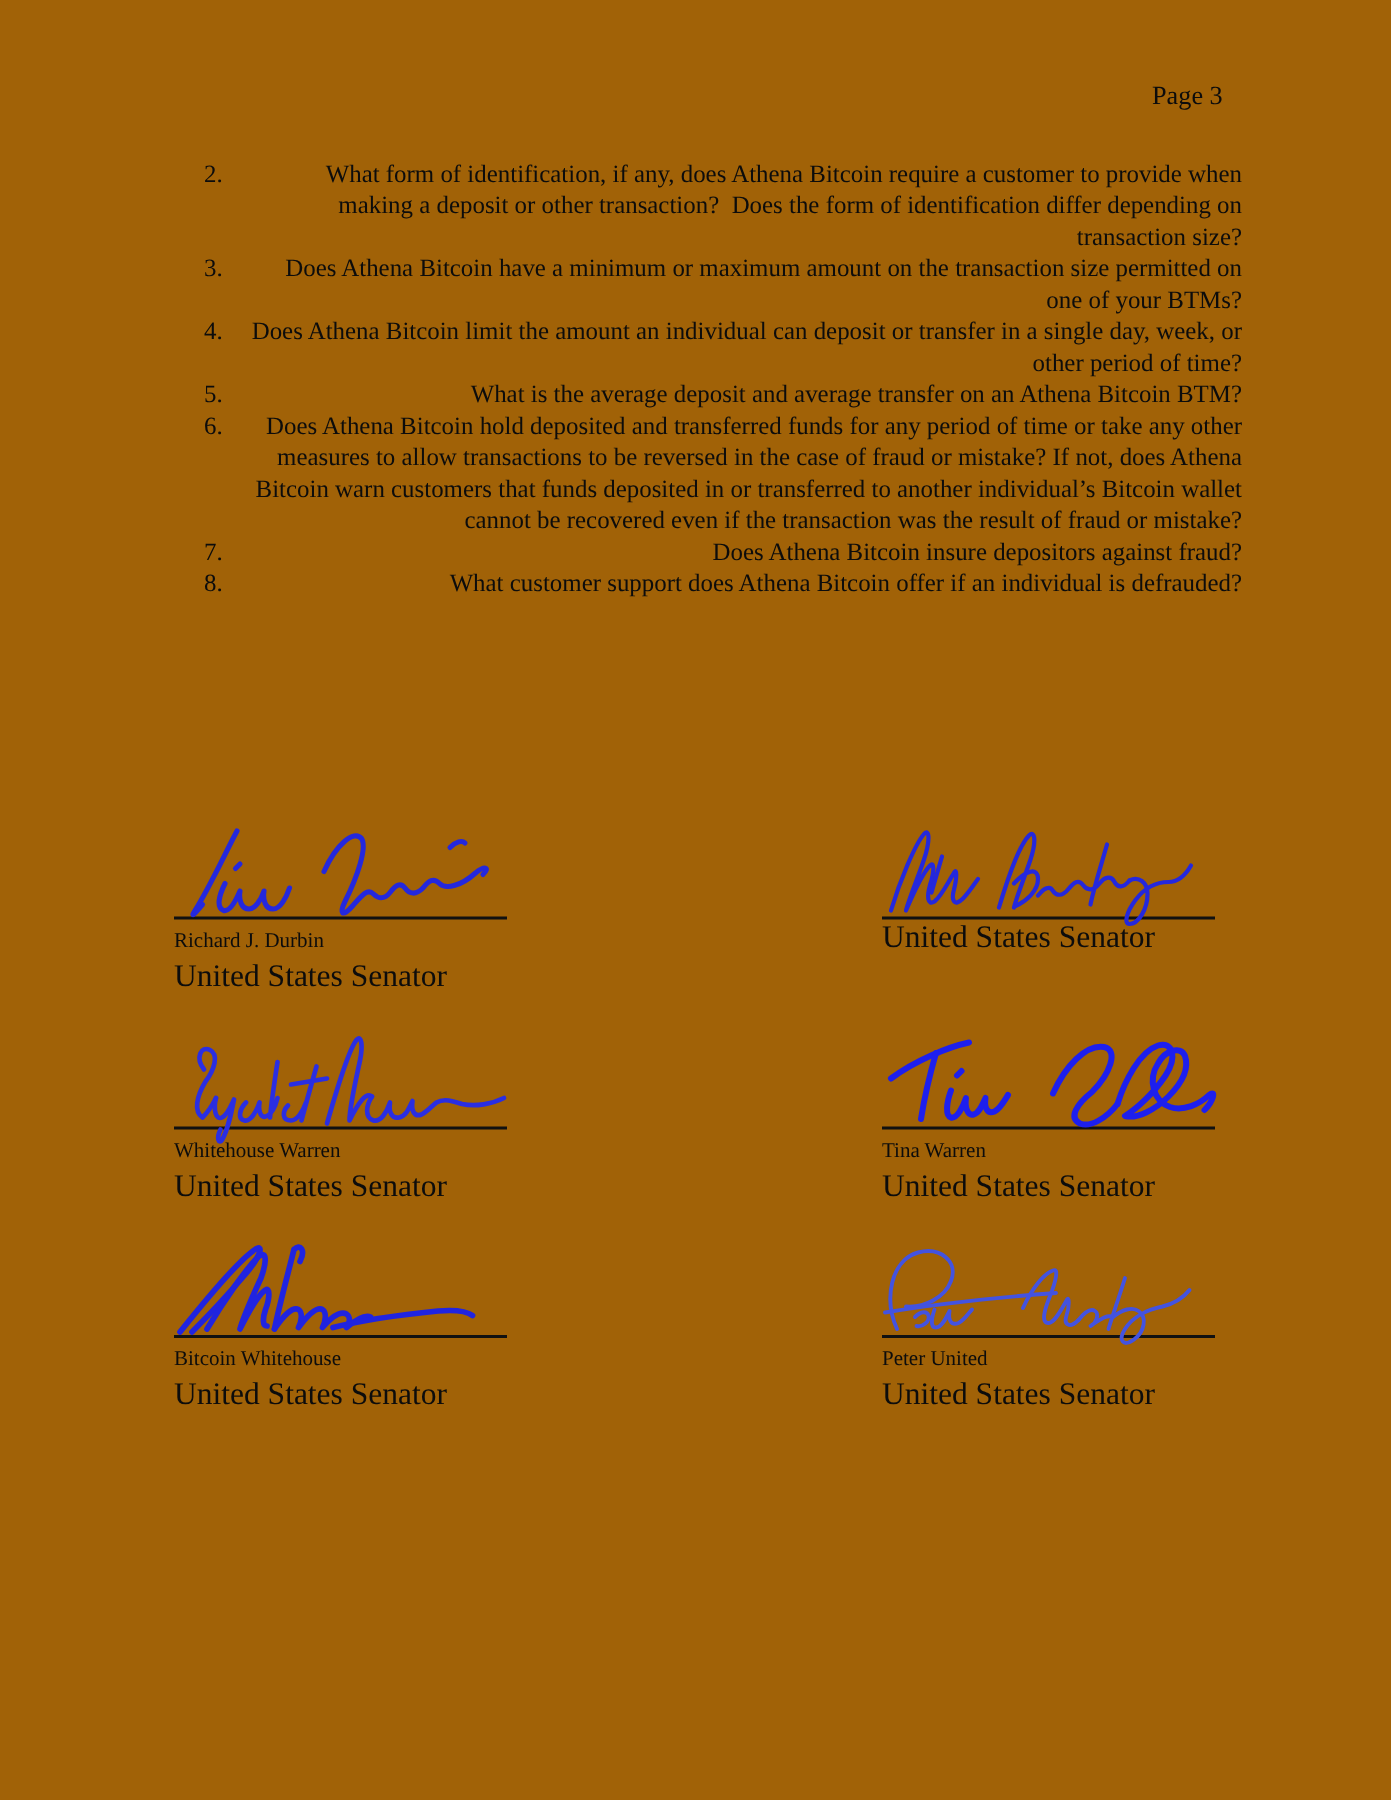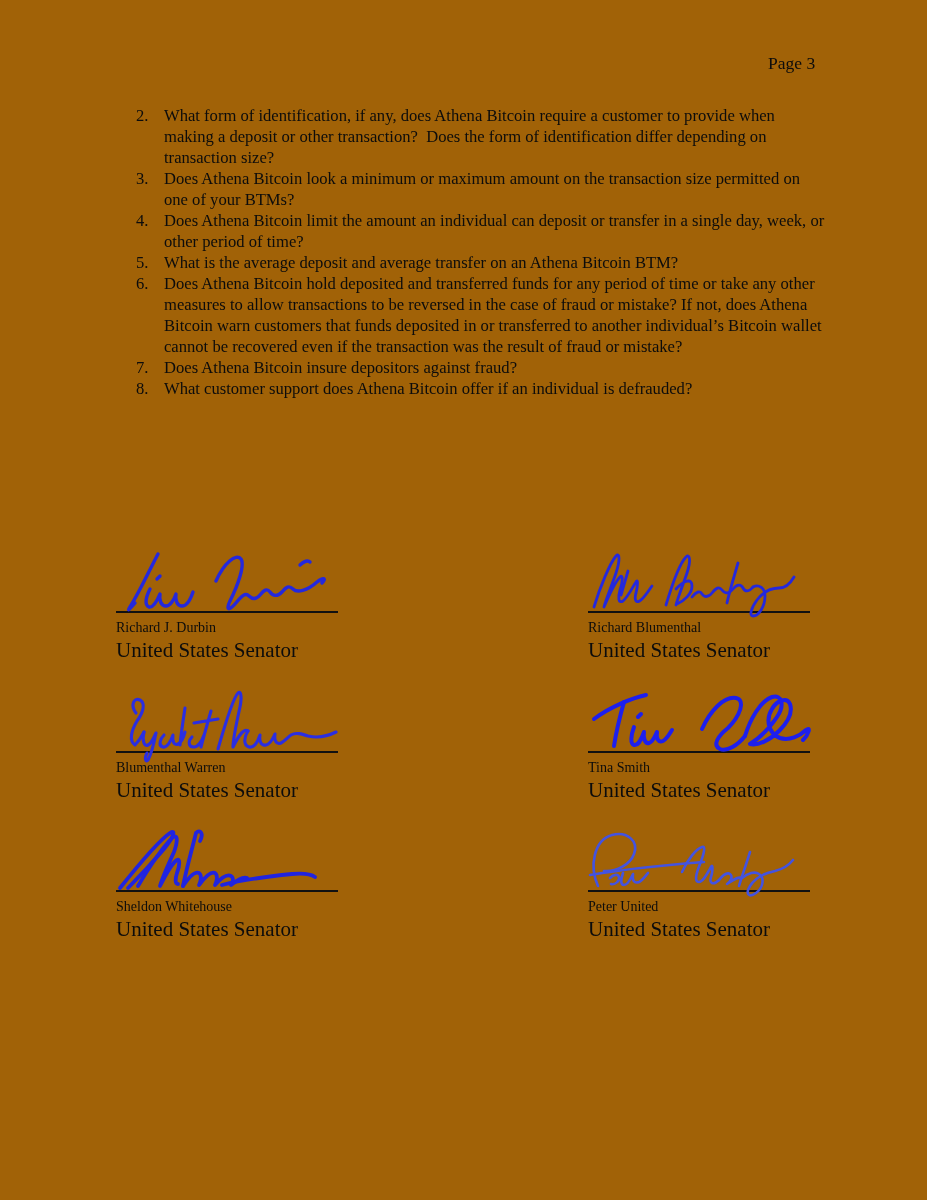--- a/index.html
+++ b/index.html
@@ -22,21 +22,21 @@
   .content {
     position: absolute;
     left: 136px;
     top: 105px;
     width: 692px;
     font-size: 16.6px;
     line-height: 21px;
   }
   .q { display: flex; align-items: flex-start; }
   .q-num { width: 28px; flex: 0 0 28px; }
-  .q-text { flex: 1; white-space: pre-wrap; }
+  .q-text { flex: 1; white-space: pre-wrap; text-align: right; }
   .closing { margin-top: 21px; margin-left: 28px; }
   .valediction { margin-top: 21px; margin-left: 291px; }
 
   .sig-block { position: absolute; width: 222px; }
   .sig-art { position: relative; height: 58px; }
   .sig-art svg {
     position: absolute;
     left: -2px;
     top: -4px;
     width: 228px;
@@ -66,21 +66,21 @@
 
   <div class="page-number">Page 3</div>
 
   <div class="content">
     <div class="q">
       <span class="q-num">2.</span>
       <span class="q-text">What form of identification, if any, does Athena Bitcoin require a customer to provide when making a deposit or other transaction?  Does the form of identification differ depending on transaction size?</span>
     </div>
     <div class="q">
       <span class="q-num">3.</span>
-      <span class="q-text">Does Athena Bitcoin look a minimum or maximum amount on the transaction size permitted on one of your BTMs?</span>
+      <span class="q-text">Does Athena Bitcoin have a minimum or maximum amount on the transaction size permitted on one of your BTMs?</span>
     </div>
     <div class="q">
       <span class="q-num">4.</span>
       <span class="q-text">Does Athena Bitcoin limit the amount an individual can deposit or transfer in a single day, week, or other period of time?</span>
     </div>
     <div class="q">
       <span class="q-num">5.</span>
       <span class="q-text">What is the average deposit and average transfer on an Athena Bitcoin BTM?</span>
     </div>
     <div class="q">
@@ -117,68 +117,67 @@
       <svg viewBox="0 0 228 74" stroke-width="2.8" stroke="#2428dd">
         <path d="M 8,58 C 14,38 24,14 30,7 C 34,3 34,12 30,24 C 26,36 20,50 18,58 C 24,44 30,32 34,28 C 37,25 37,32 34,41 C 32,48 32,55 37,52 C 42,48 46,39 50,33 C 52,29 52,36 50,44 C 48,51 50,56 56,50 C 60,46 63,41 66,37"></path>
         <path d="M 42,22 L 35,46"></path>
         <path d="M 80,56 C 86,36 94,14 100,8 C 104,4 105,12 101,24 C 97,36 92,48 90,56 M 90,40 C 98,31 106,29 106,37 C 106,45 98,52 91,55"></path>
         <path d="M 106,48 C 110,43 114,41 116,45 C 118,48 122,49 126,44 C 130,39 133,37 136,41 C 139,45 143,45 147,40 C 151,35 155,35 157,39 C 159,43 163,43 167,38"></path>
         <path d="M 152,14 C 148,28 143,44 141,54"></path>
         <path d="M 167,38 C 173,35 179,39 179,47 C 179,57 173,67 167,67 C 163,67 165,59 171,51 C 177,43 185,39 193,39 C 199,39 204,35 208,28"></path>
       </svg>
     </div>
     <div class="sig-line"></div>
-    <div class="sig-name">Richard Blumenthal</div>
     <div class="sig-title">United States Senator</div>
   </div>
 
   <div class="sig-block b2">
     <div class="sig-art">
       <svg viewBox="0 0 228 74" stroke-width="3.1" stroke="#2a2ee2">
         <path d="M 22,24 C 16,16 20,8 26,11 C 32,14 29,24 23,32 C 17,42 15,52 21,56 C 25,52 28,47 30,43"></path>
         <path d="M 30,43 C 28,51 30,58 34,56 C 38,54 40,48 42,44 M 42,44 C 40,54 38,64 34,71 C 32,74 30,70 33,64"></path>
         <path d="M 50,46 C 46,50 44,57 49,58 C 53,59 57,52 59,46 C 58,52 60,57 64,55 C 68,53 70,47 71,43 M 71,19 C 69,32 67,46 66,56"></path>
         <path d="M 78,48 C 74,52 74,58 80,58 C 84,58 88,52 90,46 M 97,22 C 93,36 89,50 87,58 M 80,34 L 104,30"></path>
         <path d="M 104,60 C 112,32 120,8 124,4 C 127,1 128,8 126,18 C 122,36 119,50 119,58 C 125,46 130,39 134,42"></path>
         <path d="M 134,42 C 130,48 129,56 135,58 C 140,59 144,52 146,46 C 145,52 147,57 152,56 C 157,55 159,49 161,45 C 160,51 162,56 167,54 C 171,52 174,48 177,46 C 182,43 188,45 194,47 C 203,49 214,47 222,43"></path>
       </svg>
     </div>
     <div class="sig-line"></div>
-    <div class="sig-name">Blumenthal Warren</div>
+    <div class="sig-name">Whitehouse Warren</div>
     <div class="sig-title">United States Senator</div>
   </div>
 
   <div class="sig-block b3">
     <div class="sig-art">
       <svg viewBox="0 0 228 74" stroke-width="4" stroke="#1d1fee">
         <path d="M 8,30 C 24,18 46,9 60,6"></path>
         <path d="M 38,13 C 34,27 30,44 28,57"></path>
         <path d="M 48,38 C 45,46 44,55 48,56 C 52,57 56,49 58,43 C 57,49 59,55 63,54 C 67,53 69,47 71,43 C 70,49 72,54 77,52 C 81,50 84,44 86,41"></path>
         <path d="M 52,28 L 55,25"></path>
         <path d="M 116,40 C 124,22 138,7 150,9 C 160,11 154,27 142,39 C 132,47 126,56 134,60 C 141,63 152,56 159,47"></path>
         <path d="M 159,47 C 164,31 174,12 186,8 C 196,5 199,16 191,28 C 183,40 172,50 164,55 C 172,57 184,51 193,42 C 201,34 207,24 204,15 C 201,8 191,11 186,20 C 179,31 183,45 194,49 C 203,52 214,47 220,41 C 225,37 223,45 217,51"></path>
       </svg>
     </div>
     <div class="sig-line"></div>
-    <div class="sig-name">Tina Smith</div>
+    <div class="sig-name">Tina Warren</div>
     <div class="sig-title">United States Senator</div>
   </div>
 
   <div class="sig-block b4">
     <div class="sig-art">
       <svg viewBox="0 0 228 74" stroke-width="3.8" stroke="#2024e0">
         <path d="M 6,60 C 22,40 44,13 56,5 C 62,1 60,9 50,21 C 38,35 22,52 14,60"></path>
         <path d="M 24,58 C 36,38 50,18 58,10 C 64,5 64,13 60,24 C 54,37 48,51 46,58 C 52,46 58,35 63,32 C 66,30 66,37 63,45 C 61,51 61,56 64,56"></path>
         <path d="M 82,5 C 78,21 72,43 69,58 M 82,5 C 86,1 90,5 86,13"></path>
         <path d="M 69,58 C 75,49 81,43 85,45 C 88,47 87,53 85,57 C 91,49 97,43 101,45 C 104,47 103,53 101,57 C 107,50 113,46 117,48 C 120,50 119,54 117,57 C 123,52 129,48 133,50"></path>
         <path d="M 108,57 C 128,52 158,48 178,46 C 190,45 197,46 201,49"></path>
       </svg>
     </div>
     <div class="sig-line"></div>
-    <div class="sig-name">Sheldon Whitehouse</div>
+    <div class="sig-name">Bitcoin Whitehouse</div>
     <div class="sig-title">United States Senator</div>
   </div>
 
   <div class="sig-block b5">
     <div class="sig-art">
       <svg viewBox="0 0 228 74" stroke-width="2.6" stroke="#4353e0">
         <path d="M 12,58 C 3,38 8,12 26,7 C 41,3 53,13 48,26 C 44,37 30,44 18,43"></path>
         <path d="M 4,47 C 40,41 78,37 118,34"></path>
         <path d="M 24,50 C 28,46 32,46 33,49 C 34,53 29,57 25,56 M 37,45 C 35,51 34,57 38,57 C 42,57 45,50 47,46 C 46,52 48,56 53,54 C 57,52 60,47 62,45"></path>
         <path d="M 96,44 C 102,31 110,21 116,19 C 120,17 118,26 114,36 C 110,46 108,54 113,54 C 117,54 121,46 125,39 C 127,35 127,43 125,49 C 123,55 127,58 133,52"></path>

